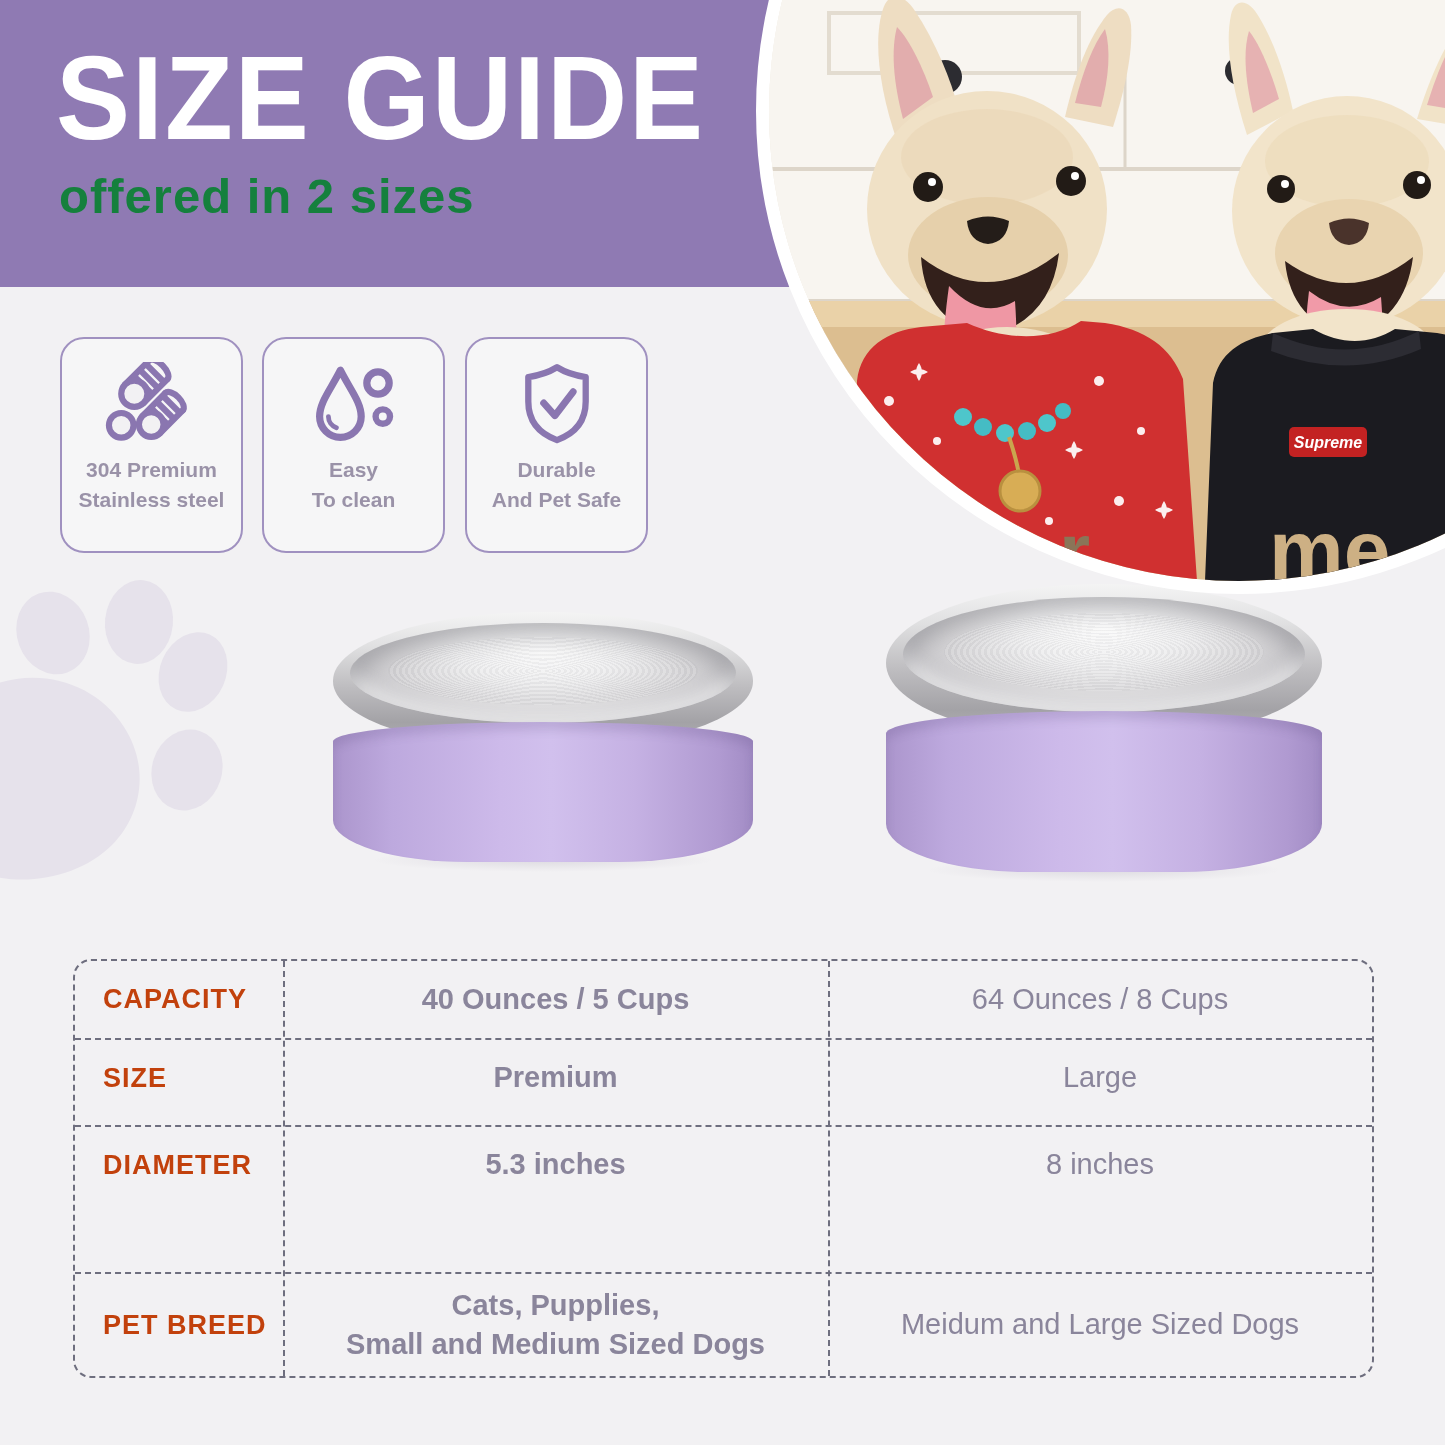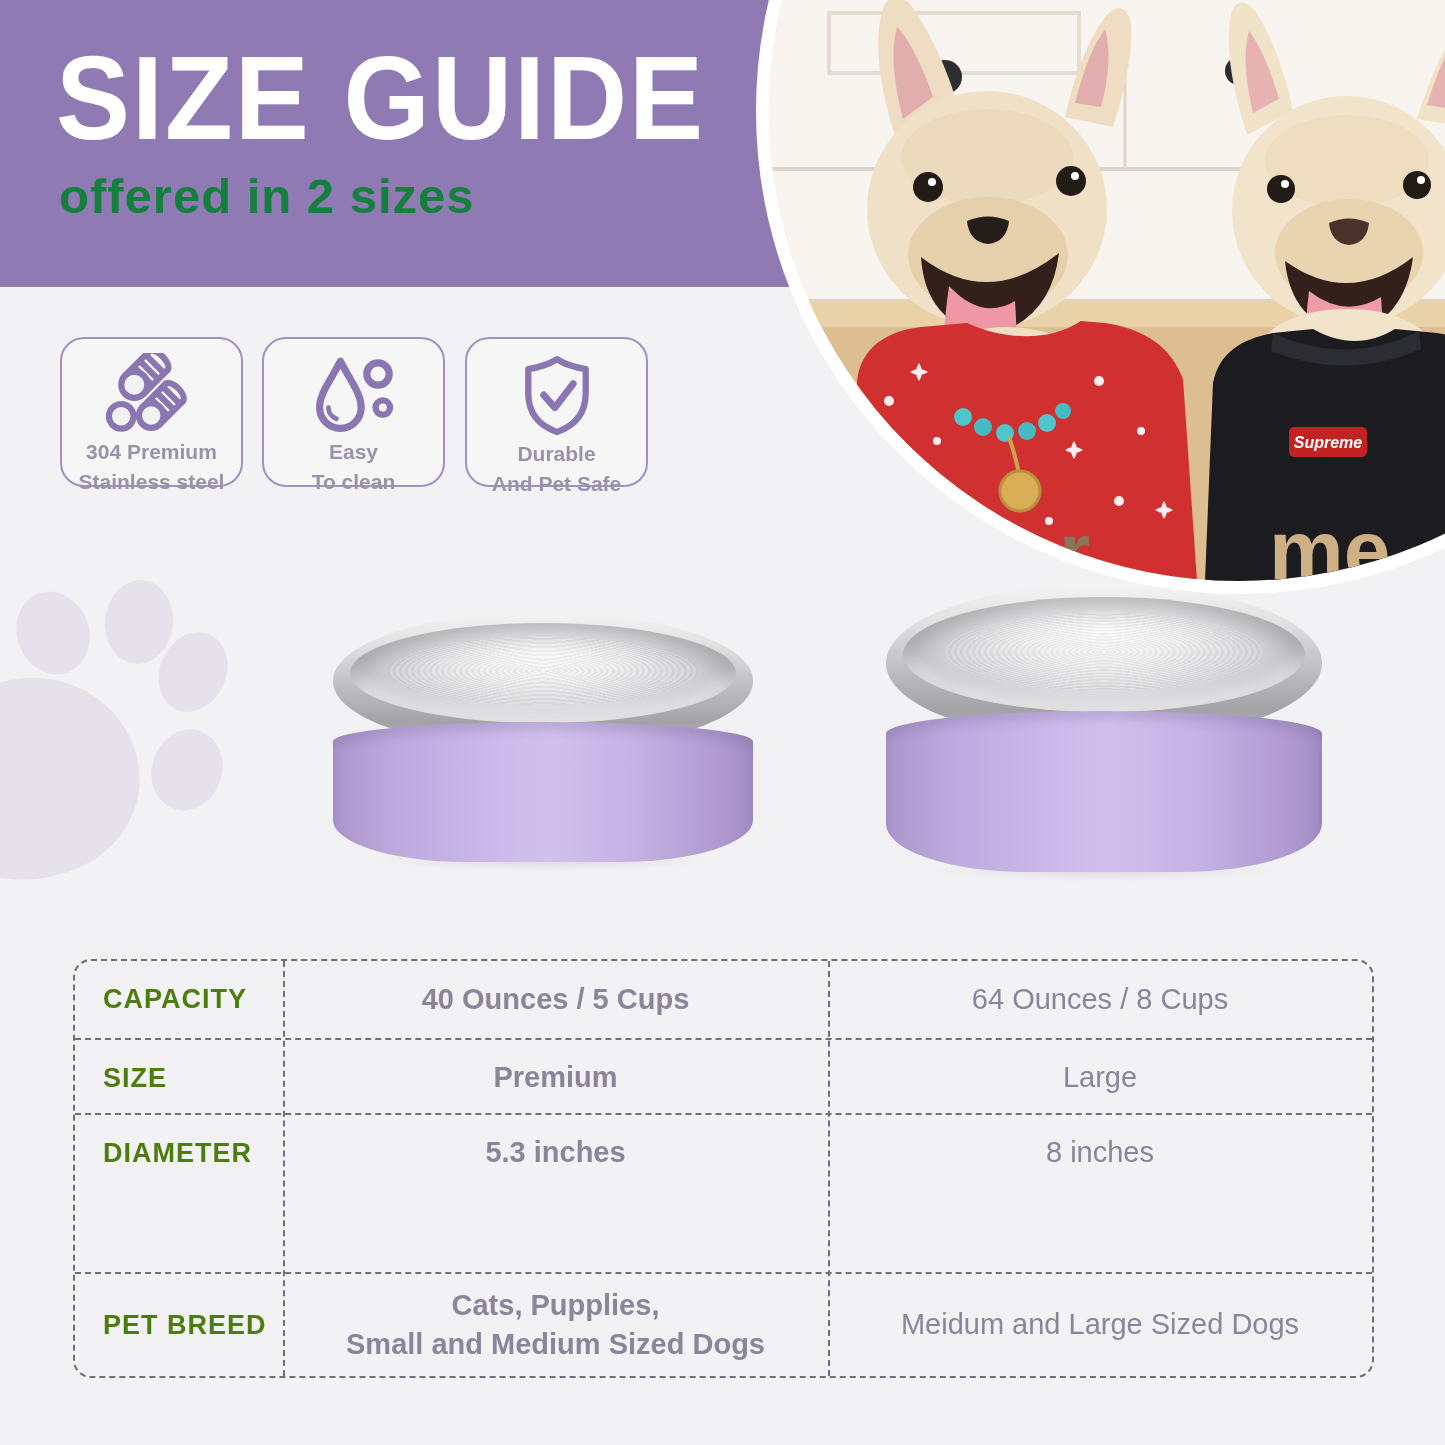--- a/index.html
+++ b/index.html
@@ -22,21 +22,21 @@
   
   .photo-circle {
     position:absolute; left:756px; top:-372px; width:940px; height:940px;
     border-radius:50%; border:13px solid #ffffff; box-sizing:content-box;
     overflow:hidden; background:#f4f0e9; z-index:5;
   }
   .photo-circle svg { display:block; width:940px; height:940px; }
 
   
   .card {
-    position:absolute; top:337px; width:183px; height:150px; box-sizing:border-box;
+    position:absolute; top:337px; width:183px; height:216px; box-sizing:border-box;
     border:2px solid #a091c0; border-radius:24px; background:rgba(255,255,255,0.35);
     display:flex; flex-direction:column; align-items:center;
   }
   .card-1 { left:60px; } .card-2 { left:262px; } .card-3 { left:465px; }
   .card .icon-box { height:100px; margin-top:14px; display:flex; align-items:center; justify-content:center; }
   .card .card-text {
     text-align:center; font-size:21px; font-weight:bold; color:#9a92a8; line-height:1.45; margin-top:2px;
   }
 
   
@@ -75,27 +75,27 @@
   .spec-table {
     position:absolute; left:73px; top:959px; width:1301px; height:419px; box-sizing:border-box;
     border:2px dashed #6e6e7e; border-radius:18px;
   }
   .vline { position:absolute; top:0; bottom:0; width:0; border-left:2px dashed #6e6e7e; }
   .vline-1 { left:208px; } .vline-2 { left:753px; }
   .trow { position:absolute; left:0; right:0; display:flex; box-sizing:border-box; }
   .trow + .trow { border-top:2px dashed #6e6e7e; }
   .r1 { top:0;    height:77px; }
   .r2 { top:77px; height:78px; }
-  .r3 { top:152px;height:78px;justify-content:space-between; }
+  .r3 { top:164px;height:78px;justify-content:space-between; }
   .r4 { top:233px;height:78px; }
   .r5 { top:311px;height:104px;justify-content:space-between; }
   .tlabel {
     width:208px; box-sizing:border-box; padding-left:28px;
     display:flex; align-items:center;
-    font-size:27px; font-weight:bold; letter-spacing:1px; color:#4d7c0f;
+    font-size:27px; font-weight:bold; letter-spacing:1px; color:#c2410c;
   }
   .tcell {
     display:flex; align-items:center; justify-content:center; text-align:center;
     font-size:29px; color:#8a859b; line-height:1.35;
   }
   .tcell.c2 { width:545px;font-weight:bold; } .tcell.c3 { flex:1; }
 
   .feature-icon { stroke:#8a76b0; fill:none; stroke-linecap:round; stroke-linejoin:round; }
 </style>
 </head>

